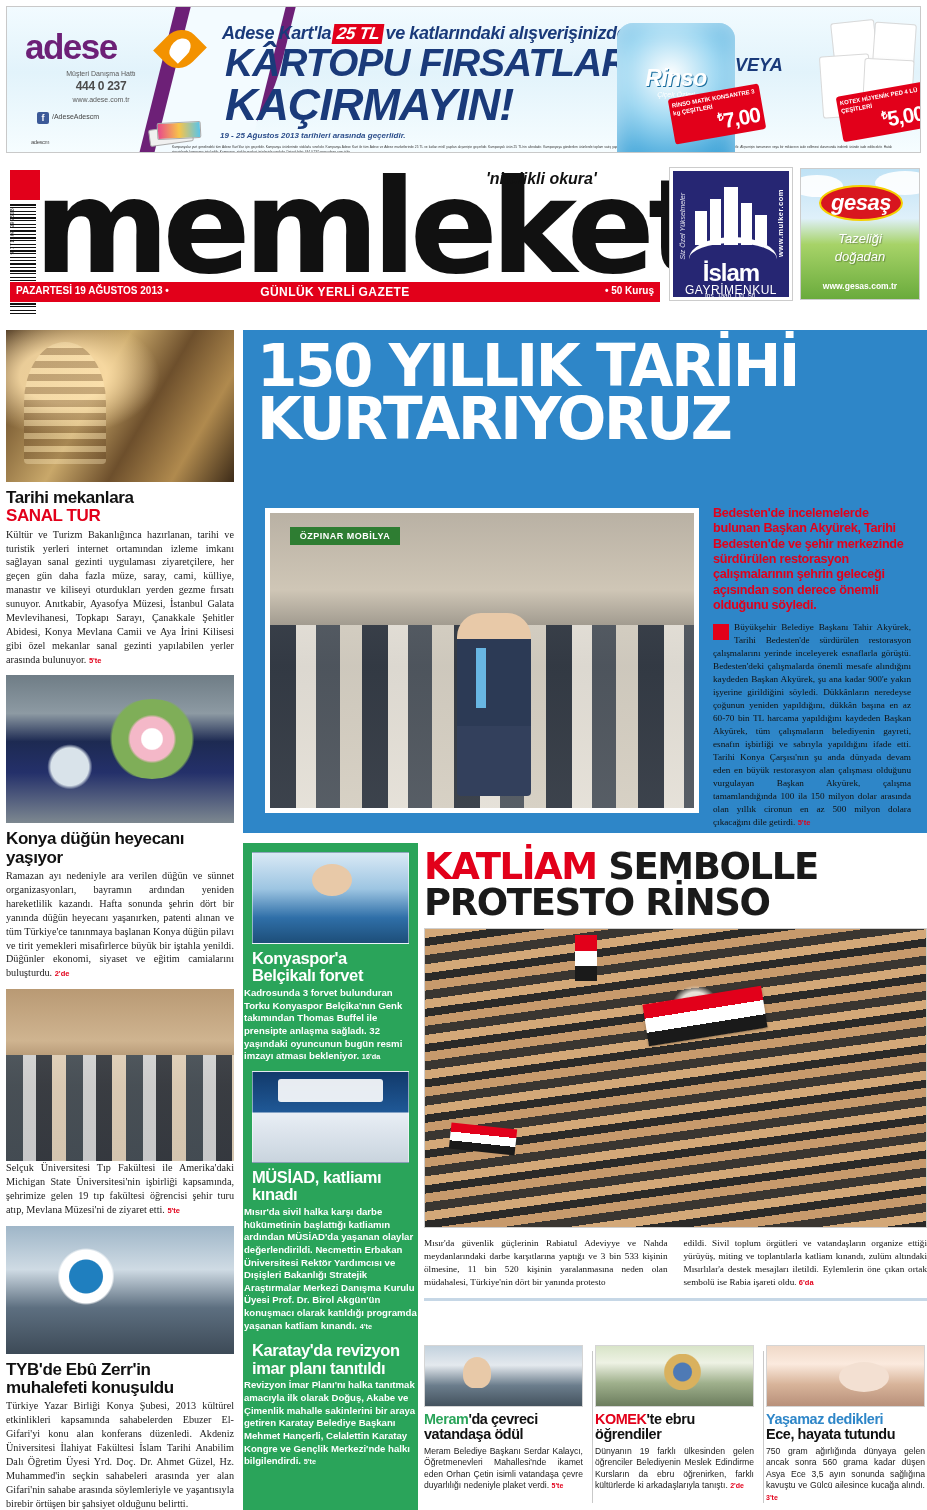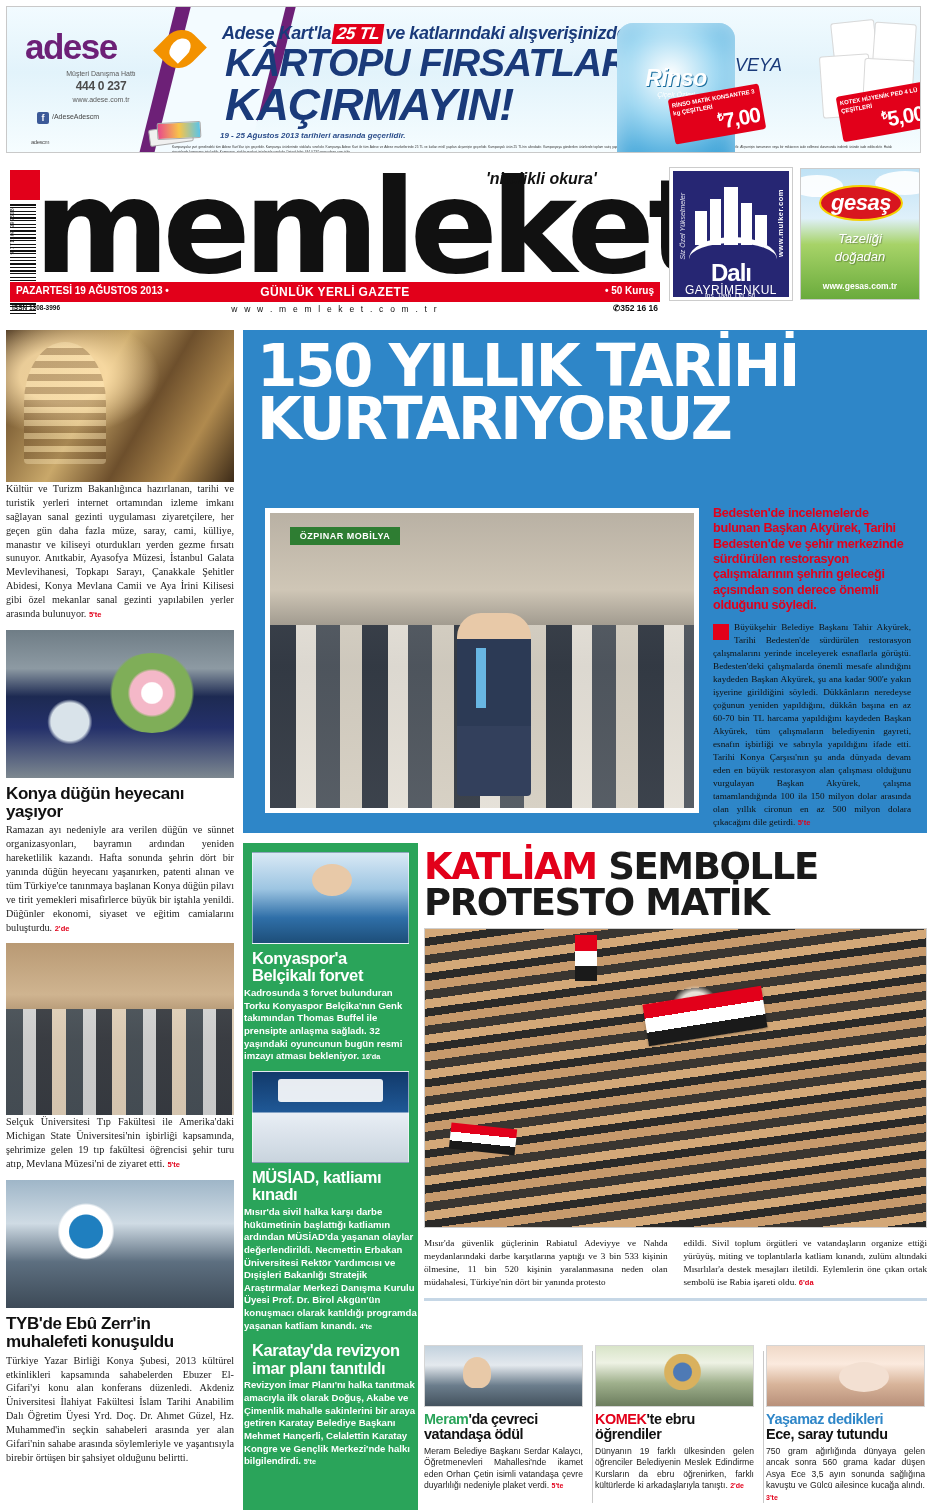--- a/index.html
+++ b/index.html
@@ -86,21 +86,21 @@
      font-size:7px; color:#fff; font-style:italic;}
   .price-tag {
     position:absolute; background:#e2001a; color:#fff; transform:rotate(-10deg);
     border-radius:3px; text-align:center;
   }
   .pt1 { left:664px; top:84px; width:92px; height:46px; }
   .pt2 { left:832px; top:82px; width:88px; height:46px; }
   .pt-note { font-size:6px; font-weight:bold; line-height:1.25; padding:4px 2px 0 3px; text-align:left;}
   .pt-price { position:absolute; right:4px; bottom:3px; font-size:21px; font-weight:bold; letter-spacing:-1px;}
   .pt-price sup { font-size:11px; }
-  .veya { position:absolute; left:728px; top:48px; font-size:18px; font-weight:normal;
+  .veya { position:absolute; left:728px; top:48px; font-size:18px; font-weight:bold;
       color:#1a3a7a; font-style:italic; }
   .kotex { position:absolute; left:784px; top:14px; width:125px; height:112px; }
   .kotex b { position:absolute; display:block; background:#fff; border:1px solid #d9d9d9;
      border-radius:3px; }
   .kotex b:nth-child(1){ left:42px; top:0; width:44px; height:58px; transform:rotate(-6deg);
      background:linear-gradient(180deg,#fff 60%,#e8e8e8);}
   .kotex b:nth-child(2){ left:82px; top:2px; width:42px; height:56px; transform:rotate(4deg);
      background:linear-gradient(180deg,#fff 60%,#ececec);}
   .kotex b:nth-child(3){ left:30px; top:34px; width:50px; height:62px; transform:rotate(-4deg);}
   .kotex b:nth-child(4){ left:72px; top:38px; width:50px; height:62px; transform:rotate(3deg);}
@@ -366,55 +366,54 @@
     <div class="barcode-num">9 771308 399608</div>
 
     <div class="memleket">memleket</div>
     <div class="slogan">'nitelikli okura'</div>
 
     <div class="redbar">
       <span class="dt">PAZARTESİ 19 AĞUSTOS 2013 •</span>
       <span class="gz">GÜNLÜK YERLİ GAZETE</span>
       <span class="pr">• 50 Kuruş</span>
     </div>
-    <div class="underbar">
-      <span class="issn">ISSN 1308-3996</span>
-      <span class="web">w w w . m e m l e k e t . c o m . t r</span>
-      <span class="tel">✆<span>352 16 16</span></span>
-    </div>
 
     <div class="ulker">
       <div class="ulker-vert2">Siz Özel Yükselmeler</div>
       <div class="ulker-b">
         <i style="left:0;width:12px;height:34px"></i>
         <i style="left:15px;width:11px;height:46px"></i>
         <i style="left:29px;width:14px;height:58px"></i>
         <i style="left:46px;width:11px;height:42px"></i>
         <i style="left:60px;width:12px;height:30px"></i>
       </div>
       <div class="ulker-arc"></div>
-      <div class="ulker-name">Dalı</div>
+      <div class="ulker-name">İslam</div>
       <div class="ulker-sub">GAYRİMENKUL</div>
       <div class="ulker-sub2">İnş. Taah. Ltd. Şti.</div>
       <div class="ulker-vert">www.mulker.com</div>
     </div>
 
     <div class="gesas">
       <div class="gesas-cloud" style="left:-10px;top:6px;width:52px;height:22px"></div>
       <div class="gesas-cloud" style="left:74px;top:2px;width:60px;height:24px"></div>
       <div class="gesas-logo">gesaş</div>
       <div class="gesas-t1">Tazeliği</div>
       <div class="gesas-t2">doğadan</div>
       <div class="gesas-url">www.gesas.com.tr</div>
     </div>
   </div>
 
   <div class="leftcol">
 
     <div class="lphoto ph-mosque"></div>
+    <div class="l-head">
+      <span>Tarihi mekanlara</span><br>
+      <span class="red">SANAL TUR</span>
+    </div>
     <div class="l-body"><span>Kültür ve Turizm Bakanlığınca hazırlanan, tarihi ve turistik yerleri internet ortamından izleme imkanı sağlayan sanal gezinti uygulaması ziyaretçilere, her geçen gün daha fazla müze, saray, cami, külliye, manastır ve kiliseyi oturdukları yerden gezme fırsatı sunuyor. Anıtkabir, Ayasofya Müzesi, İstanbul Galata Mevlevihanesi, Topkapı Sarayı, Çanakkale Şehitler Abidesi, Konya Mevlana Camii ve Aya İrini Kilisesi gibi özel mekanlar sanal gezinti yapılabilen yerler arasında bulunuyor.</span> <span class="pg">5'te</span></div>
 
     <div class="lphoto ph-car" style="margin-top:9px"></div>
     <div class="l-head">Konya düğün heyecanı yaşıyor</div>
     <div class="l-body"><span>Ramazan ayı nedeniyle ara verilen düğün ve sünnet organizasyonları, bayramın ardından yeniden hareketlilik kazandı. Hafta sonunda şehrin dört bir yanında düğün heyecanı yaşanırken, patenti alınan ve tüm Türkiye'ce tanınmaya başlanan Konya düğün pilavı ve tirit yemekleri misafirlerce büyük bir iştahla yenildi. Düğünler ekonomi, siyaset ve eğitim camialarını buluşturdu.</span> <span class="pg">2'de</span></div>
 
     <div class="lphoto ph-students" style="margin-top:9px"></div>
     <div class="l-body"><span>Selçuk Üniversitesi Tıp Fakültesi ile Amerika'daki Michigan State Üniversitesi'nin işbirliği kapsamında, şehrimize gelen 19 tıp fakültesi öğrencisi şehir turu atıp, Mevlana Müzesi'ni de ziyaret etti.</span> <span class="pg">5'te</span></div>
 
     <div class="lphoto ph-tyb" style="margin-top:9px"></div>
@@ -454,21 +453,21 @@
     <div class="g-body"><span>Mısır'da sivil halka karşı darbe hükümetinin başlattığı katliamın ardından MÜSİAD'da yaşanan olaylar değerlendirildi. Necmettin Erbakan Üniversitesi Rektör Yardımcısı ve Dışişleri Bakanlığı Stratejik Araştırmalar Merkezi Danışma Kurulu Üyesi Prof. Dr. Birol Akgün'ün konuşmacı olarak katıldığı programda yaşanan katliam kınandı.</span> <span class="g-pg">4'te</span></div>
 
     <div class="g-head" style="padding-top:10px">Karatay'da revizyon imar planı tanıtıldı</div>
     <div class="g-body"><span>Revizyon İmar Planı'nı halka tanıtmak amacıyla ilk olarak Doğuş, Akabe ve Çimenlik mahalle sakinlerini bir araya getiren Karatay Belediye Başkanı Mehmet Hançerli, Celalettin Karatay Kongre ve Gençlik Merkezi'nde halkı bilgilendirdi.</span> <span class="g-pg">5'te</span></div>
   </div>
 
   <div class="katliam">
     <div class="k-head">
       <span class="red">KATLİAM</span>
       <span>SEMBOLLE</span><br>
-      <span>PROTESTO MATİK</span>
+      <span>PROTESTO RİNSO</span>
     </div>
     <div class="k-photo">
       <div class="k-flag"></div>
       <div class="k-flag2"></div>
       <div class="k-flag3"></div>
     </div>
     <div class="k-body">
       <p>Mısır'da güvenlik güçlerinin Rabiatul Adeviyye ve Nahda meydanlarındaki darbe karşıtlarına yaptığı ve 3 bin 533 kişinin ölmesine, 11 bin 520 kişinin yaralanmasına neden olan müdahalesi, Türkiye'nin dört bir yanında protesto</p>
       <p><span>edildi. Sivil toplum örgütleri ve vatandaşların organize ettiği yürüyüş, miting ve toplantılarla katliam kınandı, zulüm altındaki Mısırlılar'a destek mesajları iletildi. Eylemlerin öne çıkan ortak sembolü ise Rabia işareti oldu.</span> <span class="pg">6'da</span></p>
     </div>
@@ -492,21 +491,21 @@
         <span class="red">KOMEK</span><span>'te ebru</span><br>
         <span>öğrendiler</span>
       </div>
       <div class="b-body"><span>Dünyanın 19 farklı ülkesinden gelen öğrenciler Belediyenin Meslek Edindirme Kursların da ebru öğrenirken, farklı kültürlerde ki arkadaşlarıyla tanıştı.</span> <span class="b-pg">2'de</span></div>
     </div>
 
     <div class="brief">
       <div class="brief-photo bp3"></div>
       <div class="b-head">
         <span class="blue">Yaşamaz dedikleri</span><br>
-        <span>Ece, saray tutundu</span>
+        <span>Ece, hayata tutundu</span>
       </div>
       <div class="b-body"><span>750 gram ağırlığında dünyaya gelen ancak sonra 560 grama kadar düşen Asya Ece 3,5 ayın sonunda sağlığına kavuştu ve Gülcü ailesince kucağa alındı.</span> <span class="b-pg">3'te</span></div>
     </div>
 
   </div>
 
   <div class="vdiv" style="left:592px; top:1351px;"></div>
   <div class="vdiv" style="left:763px; top:1351px;"></div>
 
 </div>

